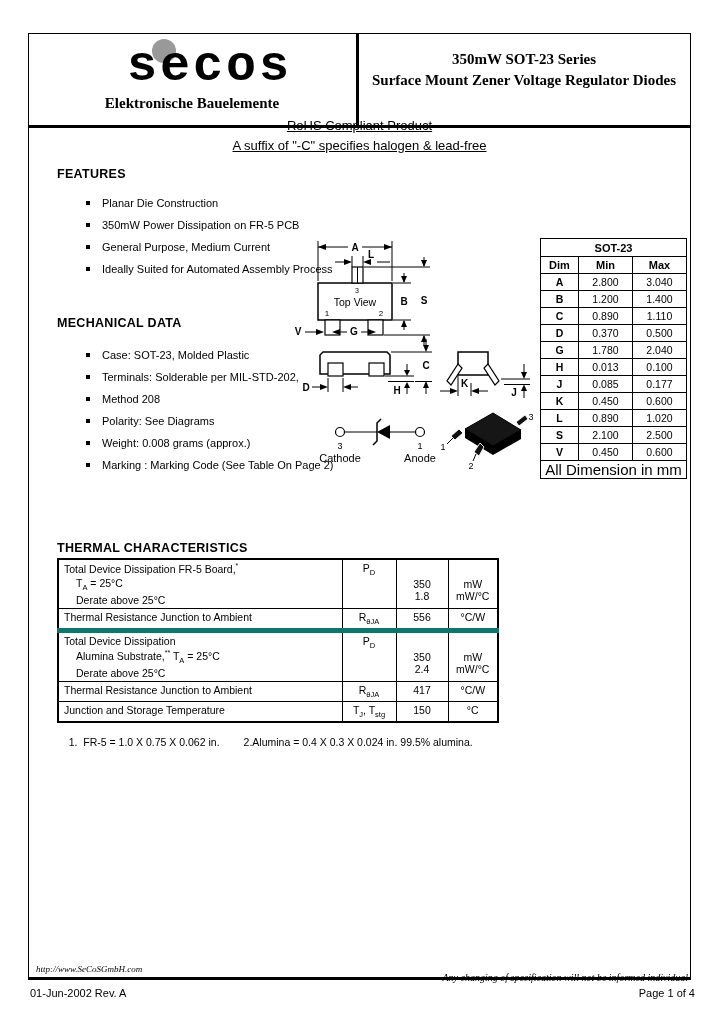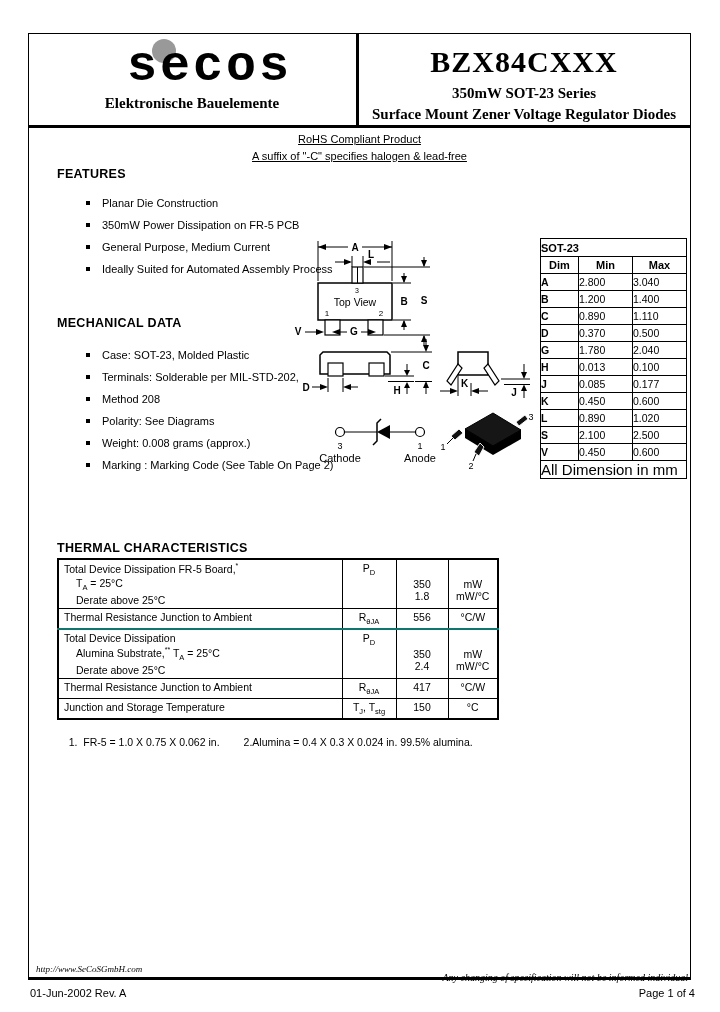--- a/index.html
+++ b/index.html
@@ -19,44 +19,44 @@
              font-size:50px;line-height:46px;letter-spacing:3px;padding-left:35px;}
   .logo-sub{position:relative;z-index:1;font-family:"Liberation Serif",serif;font-weight:bold;
             font-size:15px;margin-top:5px;}
   
   .title-block{left:357px;top:45px;width:334px;text-align:center;
                font-family:"Liberation Serif",serif;font-weight:bold;}
   .t1{font-size:30px;letter-spacing:1px;}
   .t2{font-size:15px;margin-top:6px;}
   .t3{font-size:15px;margin-top:4px;}
   
-  .rohs{left:28px;top:133px;width:663px;text-align:center;font-size:11px;}
+  .rohs{left:28px;top:118px;width:663px;text-align:center;font-size:13px;}
   .rohs div{text-decoration:underline;margin-bottom:5px;}
   
   .sec-head{font-weight:bold;font-size:12.5px;letter-spacing:.3px;}
   .list{left:86px;}
   .li{height:11px;margin-bottom:11px;font-size:11px;white-space:nowrap;}
   .bullet{display:inline-block;width:4px;height:4px;background:#000;margin-right:12px;vertical-align:2px;}
   
   .dt{left:540px;top:238px;border-collapse:collapse;border:1.5px solid #000;
       table-layout:fixed;width:146px;font-size:10.5px;}
-  .dt th,.dt td{border:1px solid #000;padding:0;height:16px;}
+  .dt th,.dt td{border:1px solid #000;text-align:center;padding:0;height:16px;}
   .dt .title-cell{font-weight:bold;font-size:11px;height:17px;}
   .dt th{font-weight:bold;font-size:11px;}
   .dt td.dim{font-weight:bold;}
   .dt .foot-cell{font-size:15px;height:17px;}
   
   .tt{left:57px;top:558px;border-collapse:collapse;border:2px solid #000;
       table-layout:fixed;width:440px;font-size:10.5px;}
   .tt th,.tt td{border:1.2px solid #000;padding:2px 5px;vertical-align:top;}
   .tt th{text-align:center;font-size:11px;height:15px;vertical-align:middle;}
   .tt td.c{text-align:left;}
   .tt td.s,.tt td.m,.tt td.u{text-align:center;}
   .tt tr.r-tall td{height:44px;}
-  .tt tr.thick-top td{border-top:2px solid #0f766e;}
+  .tt tr.thick-top td{border-top:5px solid #0f766e;}
   .tt .stack{display:flex;flex-direction:column;justify-content:flex-end;min-height:40px;}
   .tt .ind{padding-left:12px;margin-top:2px;}
   sub{font-size:7.5px;}
   sup{font-size:7px;}
   .footnote{left:57px;top:724px;font-size:10.5px;white-space:pre;}
   .footnote .fn2{margin-left:24px;}
   
   .f-url{left:36px;top:964px;font-family:"Liberation Serif",serif;font-style:italic;font-size:9px;}
   .f-note{right:32px;top:972px;font-family:"Liberation Serif",serif;font-style:italic;font-size:10px;}
   .f-date{left:30px;top:987px;font-size:11px;}
@@ -82,21 +82,20 @@
   <div class="abs header-vdiv"></div>
   <div class="abs header-hline"></div>
 
   <div class="abs logo-block">
     <div class="logo-circle"></div>
     <div class="logo-text">secos</div>
     <div class="logo-sub">Elektronische Bauelemente</div>
   </div>
 
   <div class="abs title-block">
-    <div class="t1">BZX84CXXX</div>
     <div class="t2">350mW SOT-23 Series</div>
     <div class="t3">Surface Mount Zener Voltage Regulator Diodes</div>
   </div>
 
   <div class="abs rohs">
     <div>RoHS Compliant Product</div>
     <div>A suffix of "-C" specifies halogen &amp; lead-free</div>
   </div>
 
   <div class="abs sec-head" style="left:57px;top:167px;">FEATURES</div>

